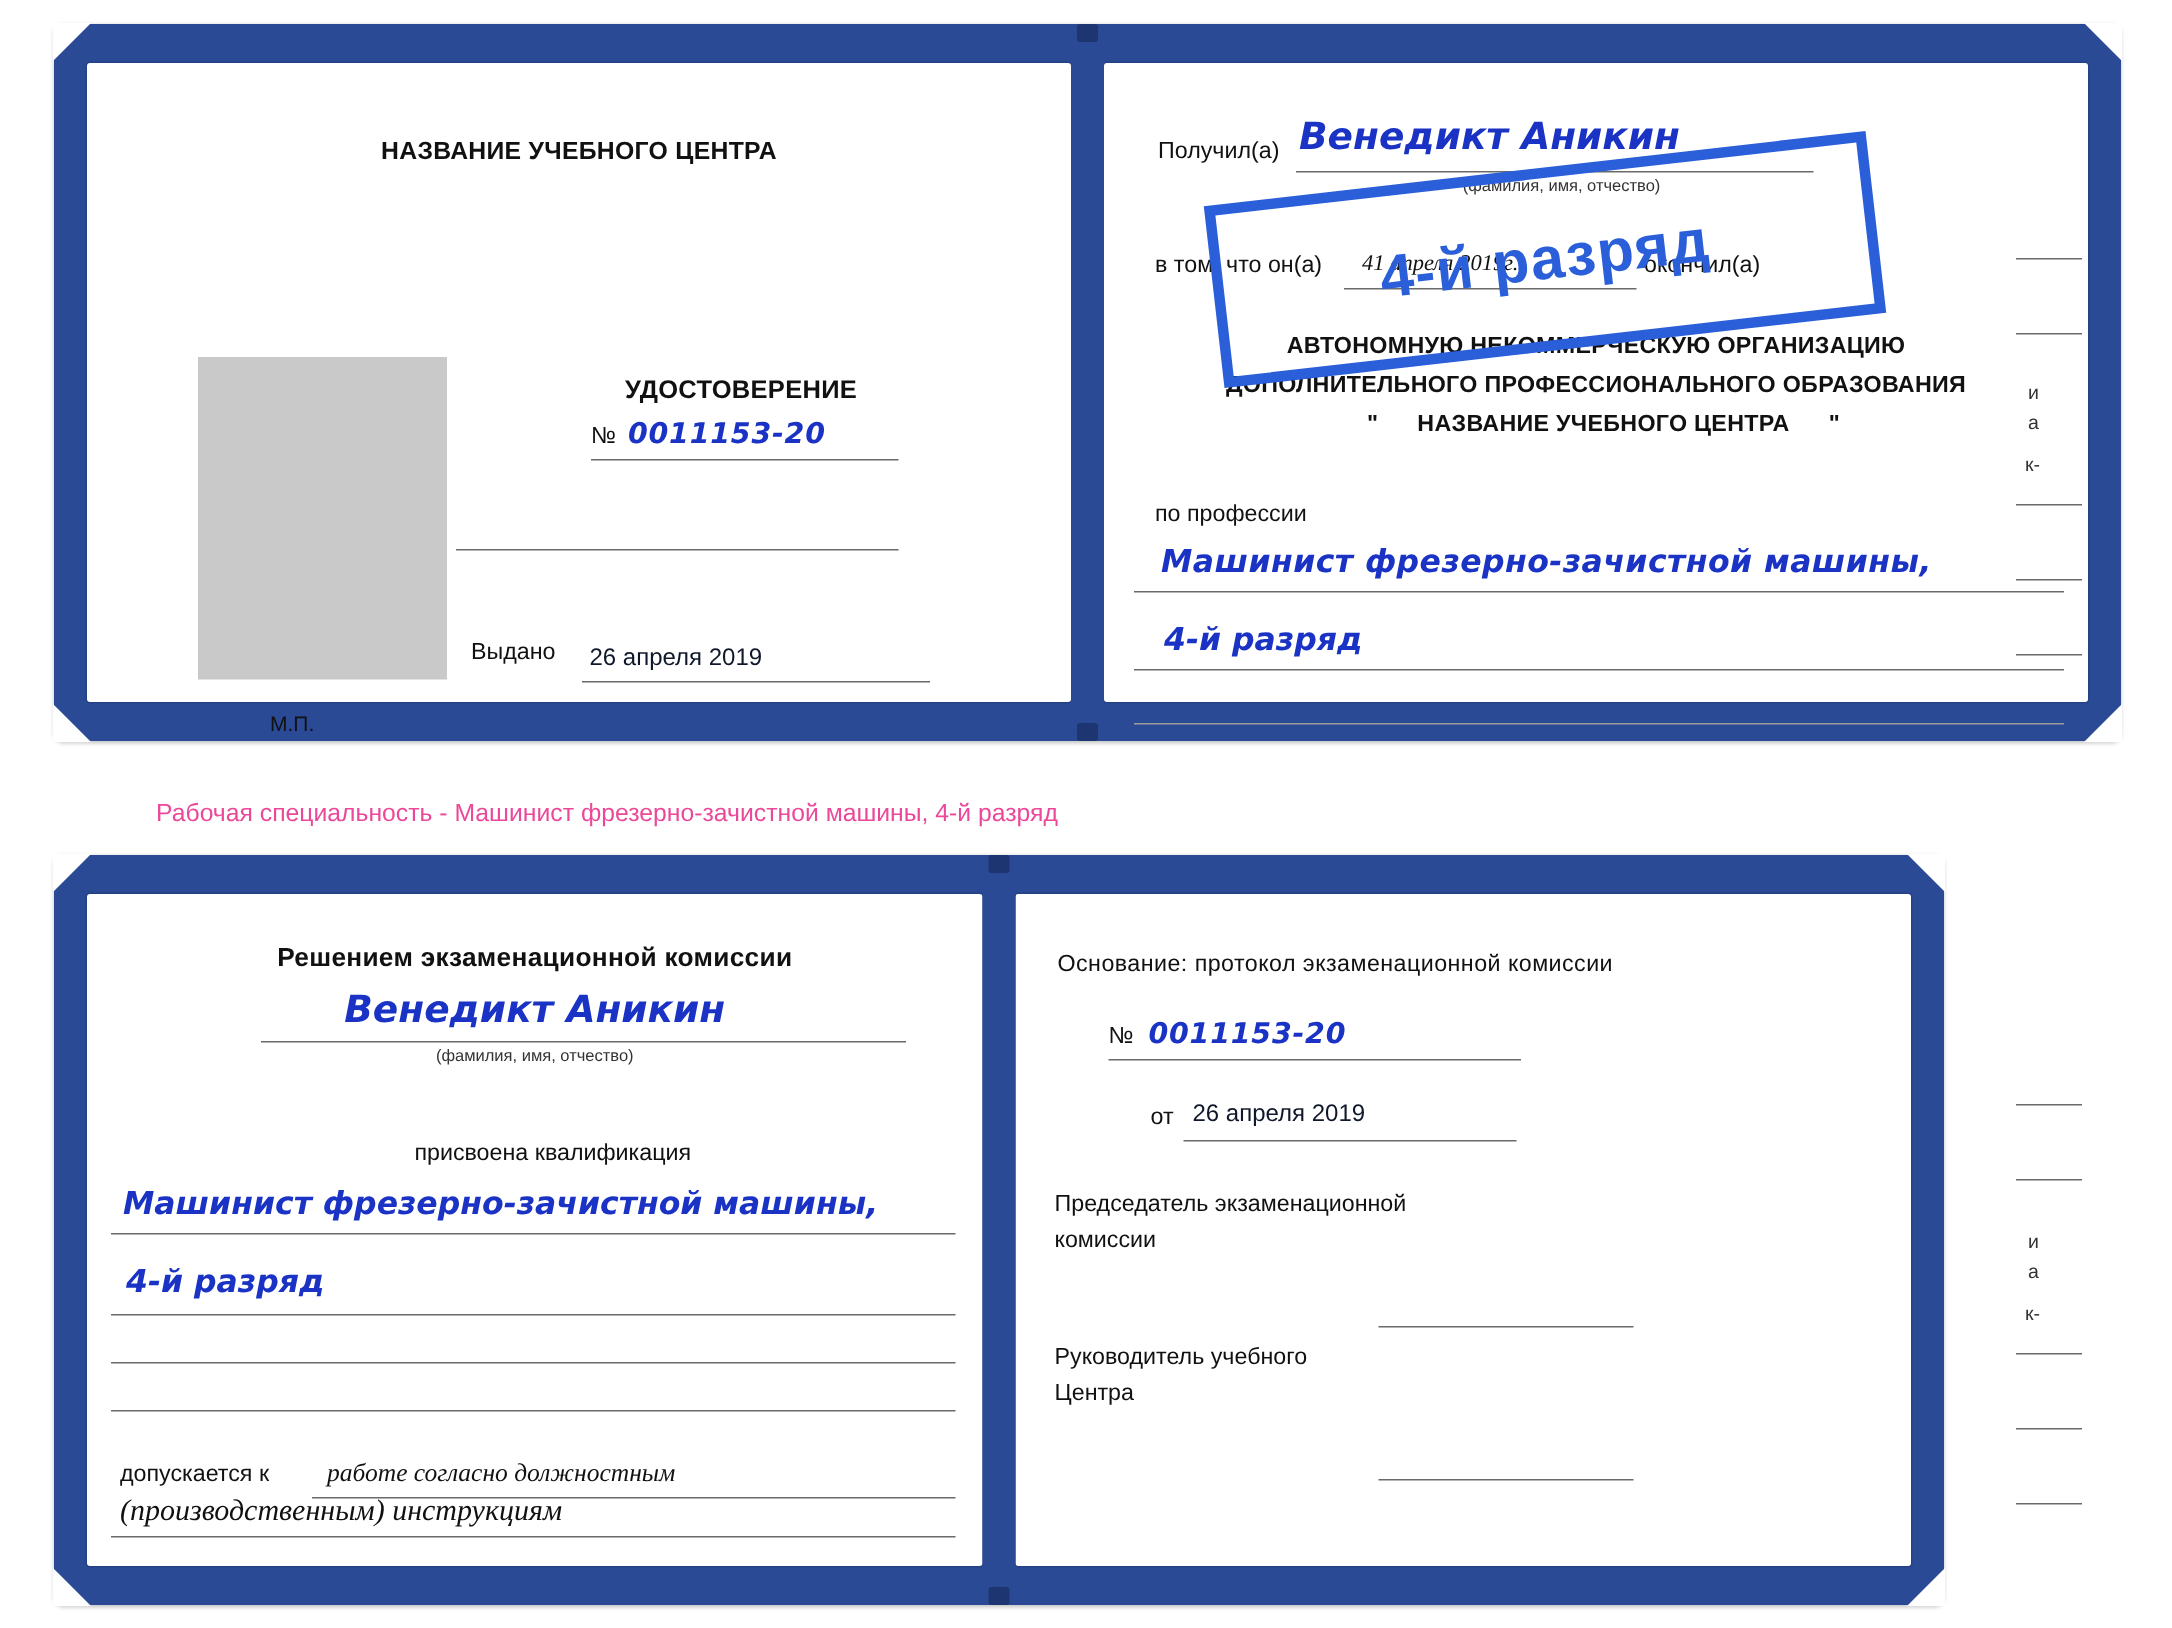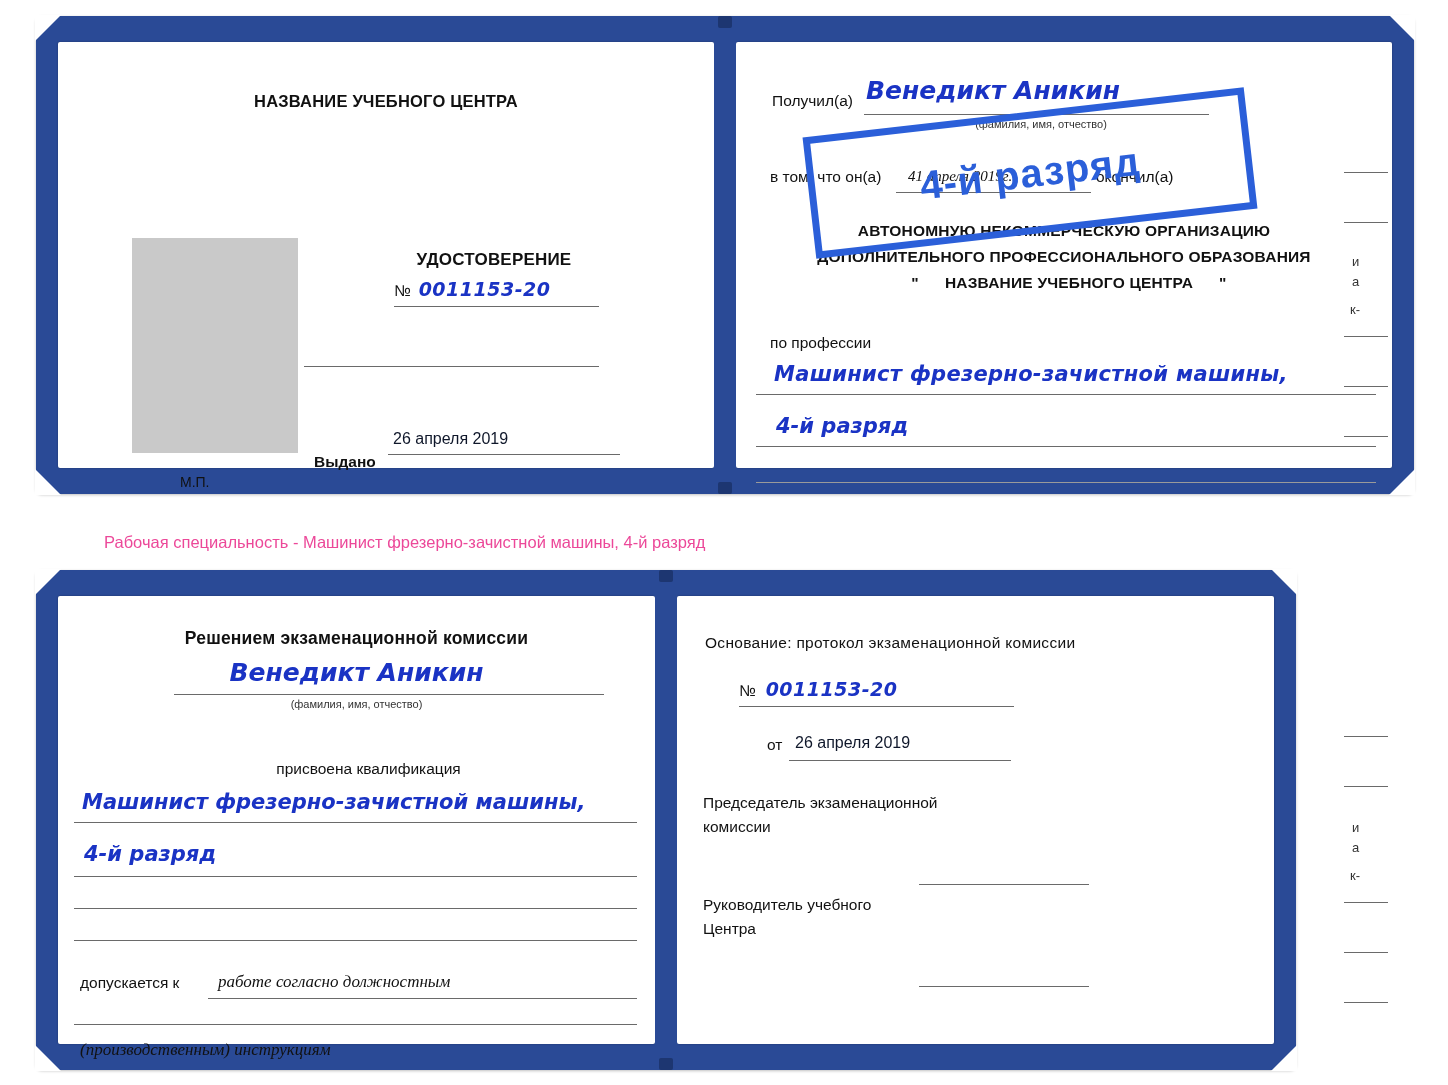--- a/index.html
+++ b/index.html
@@ -167,21 +167,21 @@
       <div class="ttl" style="position:absolute; left:236px; right:20px; top:208px; font-size:17px;">УДОСТОВЕРЕНИЕ</div>
 
       <div style="position:absolute; left:336px; top:236px; display:flex; align-items:baseline; gap:8px;">
         <span class="lbl">№</span>
         <span class="hand" style="font-size:19px; letter-spacing:.5px;">0011153-20</span>
       </div>
       <div class="rule" style="left:336px; top:264px; width:205px;"></div>
 
       <div class="rule" style="left:246px; top:324px; width:295px;"></div>
 
-      <div class="lbl" style="position:absolute; left:256px; top:411px;font-weight:bold;">Выдано</div>
+      <div class="lbl" style="position:absolute; left:256px; top:384px;">Выдано</div>
       <div class="filled" style="position:absolute; left:335px; top:388px;">26 апреля 2019</div>
       <div class="rule" style="left:330px; top:412px; width:232px;"></div>
 
       <div class="lbl" style="position:absolute; left:122px; top:432px; font-size:14px;">М.П.</div>
     </div>
 
     <div class="page page-right">
 
       <div class="lbl" style="position:absolute; left:36px; top:50px;">Получил(а)</div>
       <div class="hand" style="position:absolute; left:130px; top:34px; font-size:25px;">Венедикт Аникин</div>
@@ -253,21 +253,21 @@
       <div class="rule" style="left:16px; right:18px; top:226px;"></div>
 
       <div class="hand" style="position:absolute; left:26px; top:246px; font-size:21px;">4-й разряд</div>
       <div class="rule" style="left:16px; right:18px; top:280px;"></div>
       <div class="rule" style="left:16px; right:18px; top:312px;"></div>
       <div class="rule" style="left:16px; right:18px; top:344px;"></div>
 
       <div class="lbl" style="position:absolute; left:22px; top:378px;">допускается к</div>
       <div class="typed-ital" style="position:absolute; left:160px; top:376px; font-size:17px;">работе согласно должностным</div>
       <div class="rule" style="left:150px; right:18px; top:402px;"></div>
-      <div class="typed-ital" style="position:absolute; left:22px; top:400px; font-size:17px;margin-top:44px;">(производственным) инструкциям</div>
+      <div class="typed-ital" style="position:absolute; left:22px; top:400px; font-size:20px;">(производственным) инструкциям</div>
       <div class="rule" style="left:16px; right:18px; top:428px;"></div>
     </div>
 
     <div class="page page-right">
 
       <div class="lbl" style="position:absolute; left:28px; top:38px; letter-spacing:.3px;">Основание: протокол экзаменационной комиссии</div>
 
       <div style="position:absolute; left:62px; top:82px; display:flex; align-items:baseline; gap:10px;">
         <span class="lbl">№</span>
         <span class="hand" style="font-size:19px; letter-spacing:.5px;">0011153-20</span>

